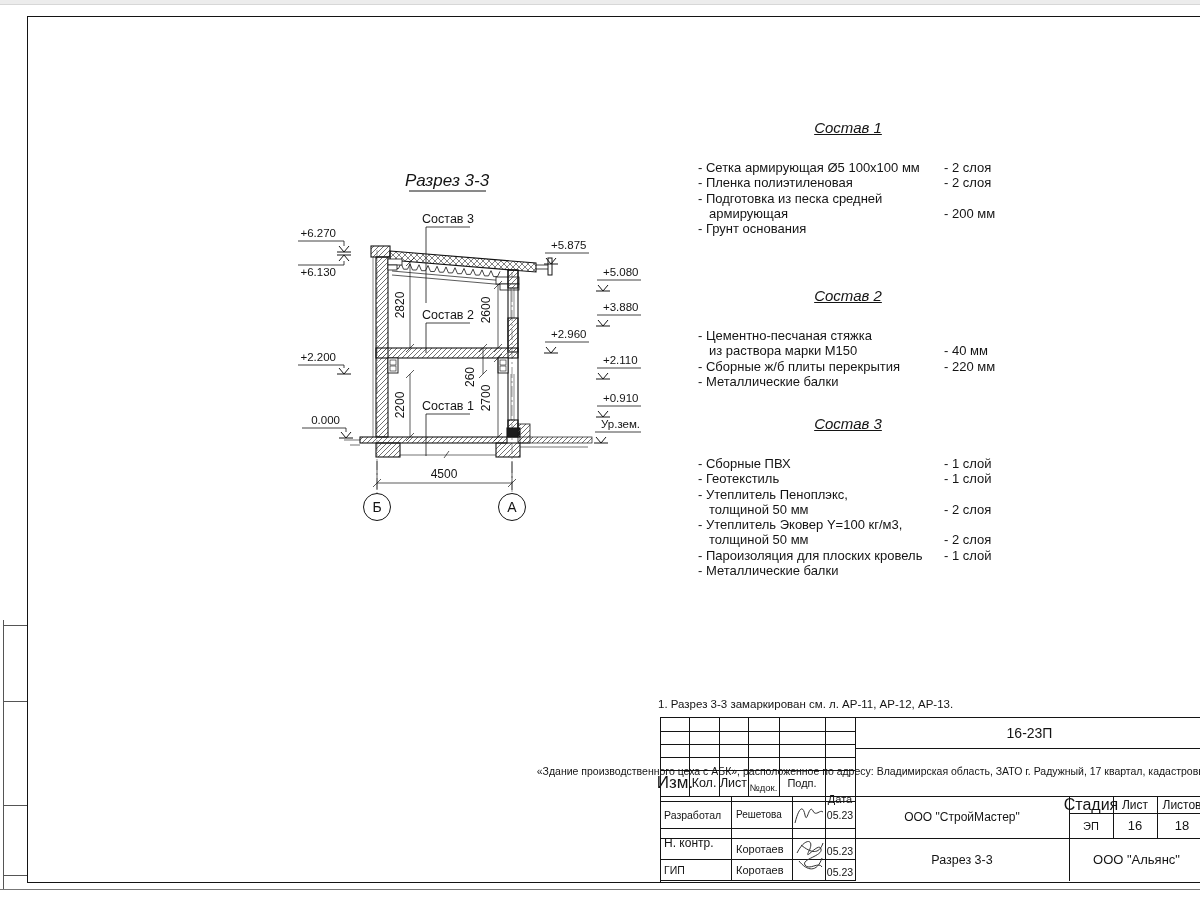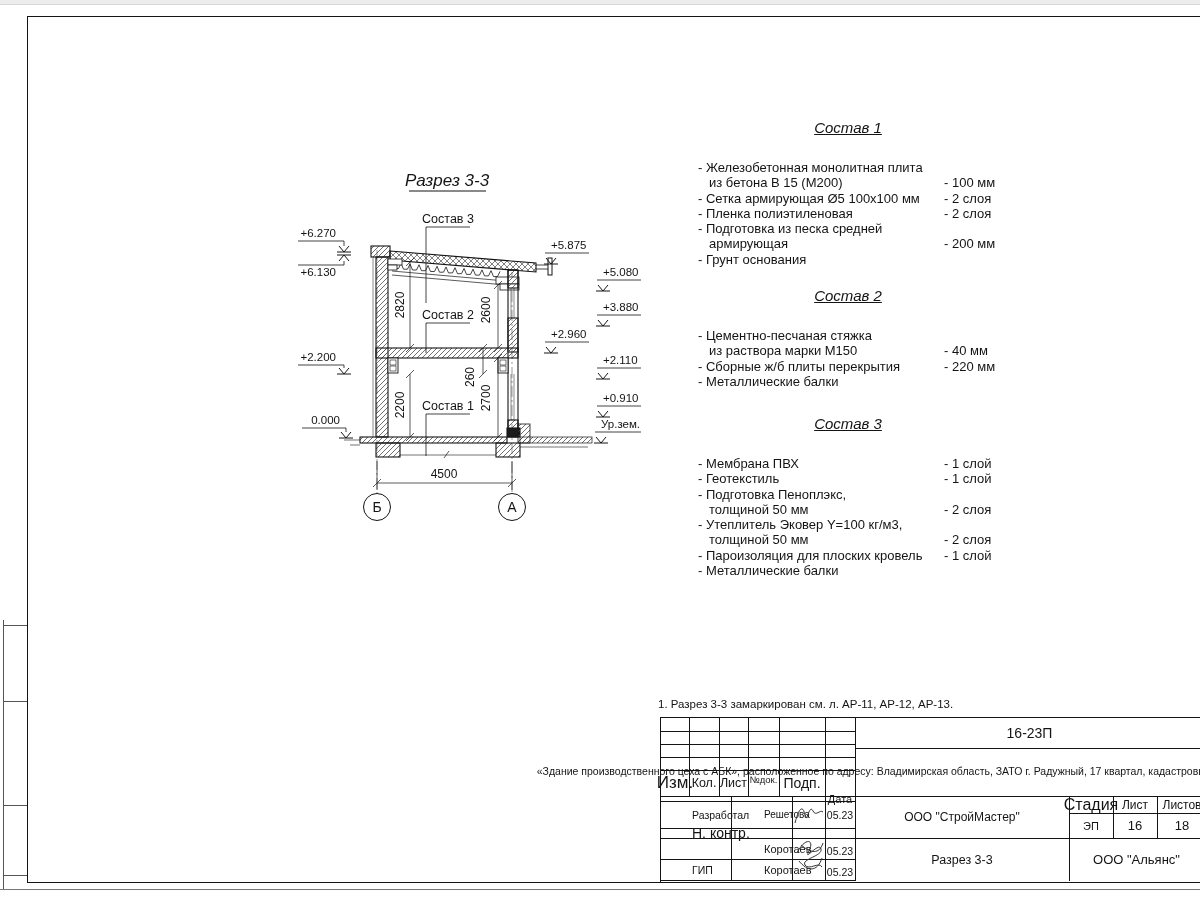--- a/index.html
+++ b/index.html
@@ -25,21 +25,21 @@
   .comp-title{font-size:15px;font-style:italic;text-decoration:underline;text-align:center;height:17px;margin-bottom:24px;}
   .ci-row{display:flex;align-items:flex-end;font-size:13px;line-height:15.3px;}
   .ci-left{width:246px;}
   .ci-left .cont{padding-left:11px;}
   .ci-val{width:54px;white-space:nowrap;}
   
   .tb{left:660px;top:717px;width:546px;height:166px;border:1.5px solid #141414;box-sizing:border-box;}
   .tb .vl{position:absolute;width:1.1px;background:#141414;}
   .tb .hl{position:absolute;height:1.1px;background:#141414;}
   .tb .cell{position:absolute;display:flex;align-items:center;justify-content:center;text-align:center;overflow:visible;white-space:nowrap;}
-  .tb .cl{justify-content:flex-start;text-align:left;padding-left:3px;margin-left:28px;}
+  .tb .cl{justify-content:flex-start;text-align:left;padding-left:3px;}
   .pre{white-space:pre-line;}
   svg text{fill:#141414;font-family:"Liberation Sans", sans-serif;}
 </style>
 </head>
 <body>
 
 <div class="abs top-strip"></div>
 <div class="abs frame-top"></div>
 <div class="abs frame-left"></div>
 <div class="abs frame-bottom"></div>
@@ -211,27 +211,20 @@
     <circle cx="512" cy="507" r="13.5" fill="none" stroke="#141414" stroke-width="1"></circle>
     <text x="512" y="512" font-size="14" text-anchor="middle">А</text>
   </g>
 </svg>
 
 <div id="comp-container">
     <div class="comp-block" style="top: 119px;">
       <div class="comp-title">Состав 1</div>
       <div class="ci-row">
         <div class="ci-left">
-          <div>- Железобетонная монолитная плита</div>
-          <div class="cont">из бетона В 15 (М200)</div>
-        </div>
-        <div class="ci-val">- 100 мм</div>
-      </div>
-      <div class="ci-row">
-        <div class="ci-left">
           <div>- Сетка армирующая Ø5 100х100 мм</div>
         </div>
         <div class="ci-val">- 2 слоя</div>
       </div>
       <div class="ci-row">
         <div class="ci-left">
           <div>- Пленка полиэтиленовая</div>
         </div>
         <div class="ci-val">- 2 слоя</div>
       </div>
@@ -268,33 +261,33 @@
         <div class="ci-left">
           <div>- Металлические балки</div>
         </div>
         <div class="ci-val"></div>
       </div>
     </div>
     <div class="comp-block" style="top: 415px;">
       <div class="comp-title">Состав 3</div>
       <div class="ci-row">
         <div class="ci-left">
-          <div>- Мембрана ПВХ</div>
+          <div>- Сборные ПВХ</div>
         </div>
         <div class="ci-val">- 1 слой</div>
       </div>
       <div class="ci-row">
         <div class="ci-left">
           <div>- Геотекстиль</div>
         </div>
         <div class="ci-val">- 1 слой</div>
       </div>
       <div class="ci-row">
         <div class="ci-left">
-          <div>- Подготовка Пеноплэкс,</div>
+          <div>- Утеплитель Пеноплэкс,</div>
           <div class="cont">толщиной 50 мм</div>
         </div>
         <div class="ci-val">- 2 слоя</div>
       </div>
       <div class="ci-row">
         <div class="ci-left">
           <div>- Утеплитель Эковер Y=100 кг/м3,</div>
           <div class="cont">толщиной 50 мм</div>
         </div>
         <div class="ci-val">- 2 слоя</div>
@@ -338,28 +331,28 @@
   <div class="hl" style="left:0;top:110px;width:194px"></div>
   <div class="hl" style="left:0;top:120px;width:543px"></div>
   <div class="hl" style="left:0;top:141px;width:194px"></div>
   <div class="hl" style="left:0;top:162px;width:194px"></div>
   <div class="hl" style="left:194px;top:30px;width:349px"></div>
   <div class="hl" style="left:408px;top:95px;width:135px"></div>
 
   <div class="cell" style="left:0;top:52px;width:28px;height:26px;font-size:17px">Изм.</div>
   <div class="cell" style="left:28px;top:52px;width:30px;height:26px;font-size:12.5px">Кол.</div>
   <div class="cell" style="left:58px;top:52px;width:29px;height:26px;font-size:12.5px">Лист</div>
-  <div class="cell" style="left:87px;top:48px;width:31px;height:26px;font-size:9.5px">№док.</div>
-  <div class="cell" style="left:118px;top:52px;width:46px;height:26px;font-size:14px">Подп.</div>
+  <div class="cell" style="left:87px;top:56px;width:31px;height:26px;font-size:9.5px">№док.</div>
+  <div class="cell" style="left:118px;top:52px;width:46px;height:26px;font-size:11px">Подп.</div>
   <div class="cell" style="left:164px;top:68px;width:30px;height:26px;font-size:11px">Дата</div>
 
   <div class="cell cl" style="left:0;top:83px;width:70px;height:27px;font-size:10.5px">Разработал</div>
   <div class="cell cl" style="left:72px;top:83px;width:59px;height:27px;font-size:10px">Решетова</div>
   <div class="cell" style="left:164px;top:83px;width:30px;height:27px;font-size:10.5px">05.23</div>
-  <div class="cell cl" style="left:0;top:104px;width:70px;height:21px;font-size:14px">Н. контр.</div>
+  <div class="cell cl" style="left:0;top:114px;width:70px;height:21px;font-size:12px">Н. контр.</div>
   <div class="cell cl" style="left:72px;top:120px;width:59px;height:21px;font-size:11px">Коротаев</div>
   <div class="cell" style="left:164px;top:122px;width:30px;height:21px;font-size:10.5px">05.23</div>
   <div class="cell cl" style="left:0;top:141px;width:70px;height:21px;font-size:10.5px">ГИП</div>
   <div class="cell cl" style="left:72px;top:141px;width:59px;height:21px;font-size:11px">Коротаев</div>
   <div class="cell" style="left:164px;top:143px;width:30px;height:21px;font-size:10.5px">05.23</div>
 
   <svg style="position:absolute;left:132px;top:83px" width="32" height="80">
     <path d="M2,22 C6,6 10,4 12,14 C14,24 16,2 20,10 C23,16 27,8 30,11" stroke="#333" stroke-width="1" fill="none"></path>
     <path d="M4,52 C12,36 22,38 16,50 C10,62 26,40 28,48 C30,55 8,58 12,64 C16,70 26,60 29,66 M6,60 C14,70 24,72 29,57 M8,44 C18,52 26,54 30,42" stroke="#333" stroke-width="1" fill="none"></path>
   </svg>

